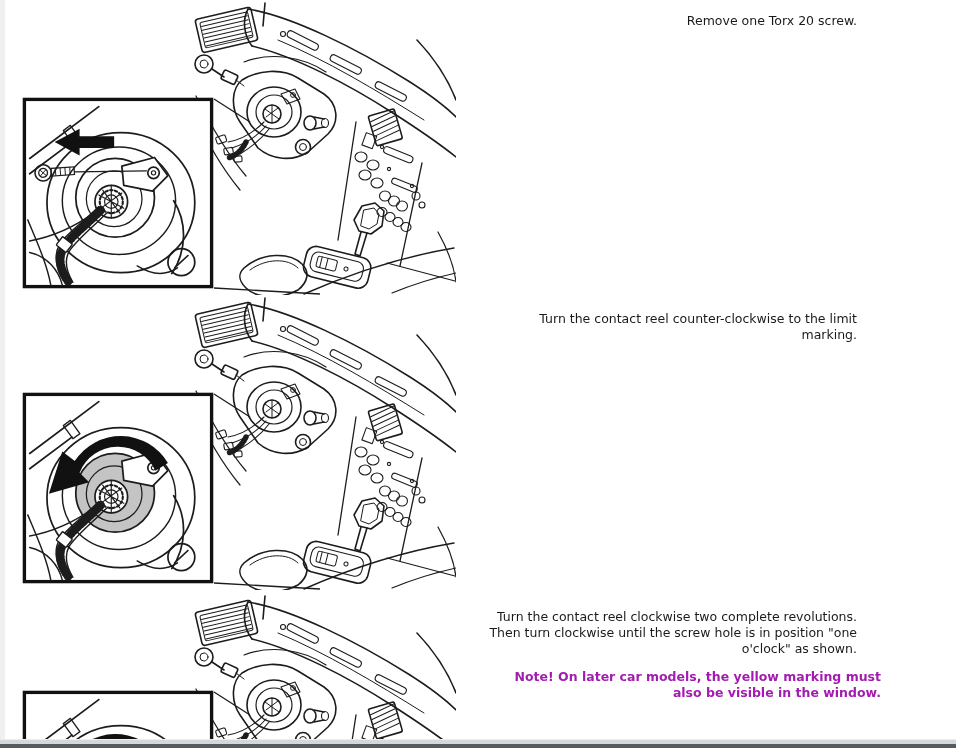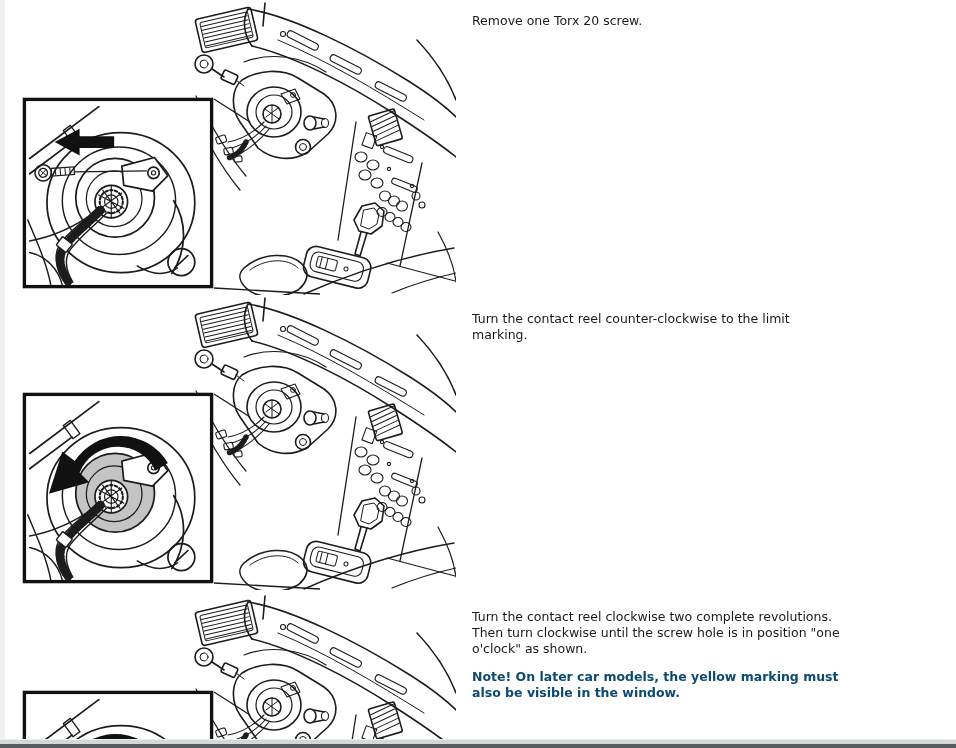--- a/index.html
+++ b/index.html
@@ -10,28 +10,29 @@
   .left-edge{
     position:absolute;left:0;top:0;width:5px;height:748px;
     background:#eff1ee;
   }
   .illus{position:absolute;left:20px;width:436px;height:295px;}
   .illus svg.block{width:436px;height:295px;display:block;}
   .step1 .illus{top:0;}
   .step2 .illus{top:295px;}
   .step3 .illus{top:593px;}
   .txt{
-    position:absolute;left:472px;width:400px;
+    position:absolute;left:457px;width:400px;
     font-size:12.5px;line-height:16px;color:#1a1a1a;
     white-space:pre-line;
+    text-align:right;
   }
   .txt.t1{top:13px;}
   .txt.t2{top:311px;}
   .txt.t3{top:609px;}
-  .txt.note{top:669px;font-weight:bold;color:#0c4a6e;}
+  .txt.note{top:669px;font-weight:bold;color:#a21caf;margin-left:24px;}
   .footer-bar{
     position:absolute;left:0;bottom:0;width:956px;height:9px;z-index:10;
     background:linear-gradient(#eceeee 0 1px,#d4d8da 1px 5px,#565b60 5px 9px);
   }
   .callout{stroke:#1c1c1c;stroke-width:1.3;fill:none;}
   .inset-use{color:#ffffff;}
   .inset-use.shaded{color:#c4c4c4;}
   .defs-holder{position:absolute;width:0;height:0;overflow:hidden;}
 </style>
 </head>

